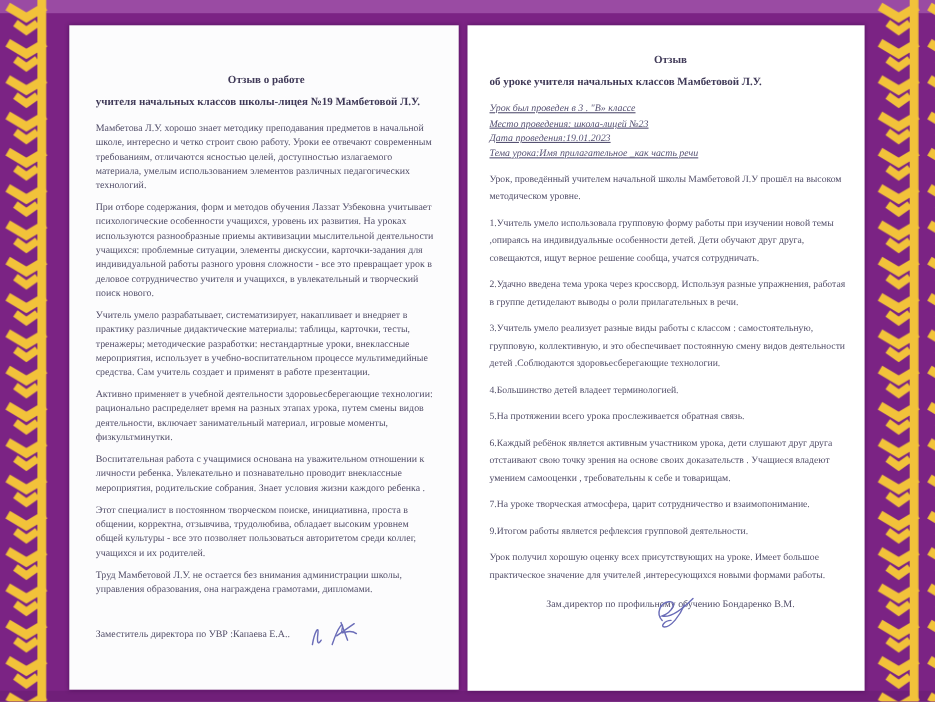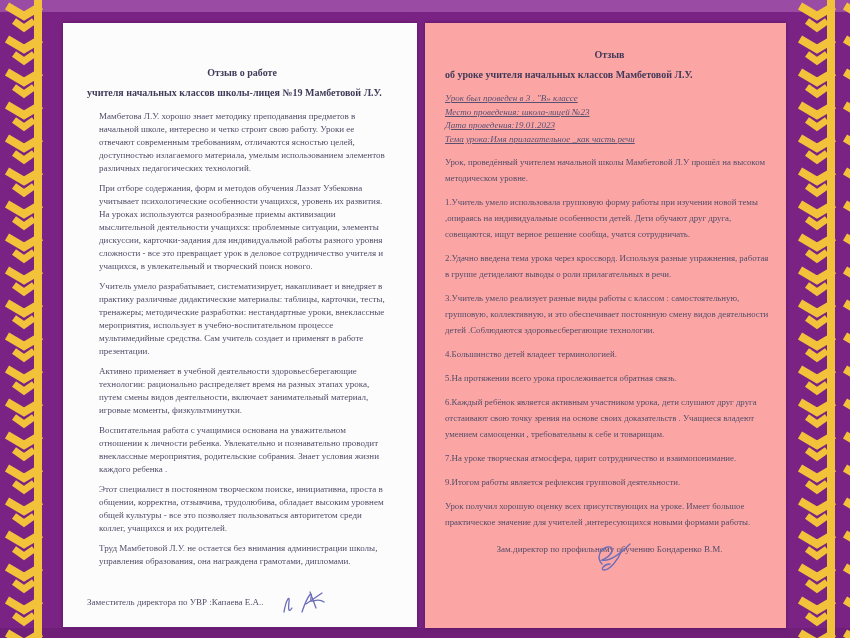--- a/index.html
+++ b/index.html
@@ -7,29 +7,29 @@
   .slide { position:relative; width:850px; height:638px; background:#7b2384; overflow:hidden; }
   .top-strip { position:absolute; top:0; left:0; width:850px; height:12px; background:#9a4ba3; }
   .bottom-strip { position:absolute; bottom:0; left:0; width:850px; height:10px; background:#701f79; }
   .border-svg { position:absolute; top:0; height:638px; display:block; }
   .border-left { left:4px; width:40px; }
   .border-right { left:797px; width:40px; }
   .border-right-edge { left:842px; width:8px; }
 
   .page { position:absolute; background:#fcfcfd; color:#514d68; box-shadow:0 0 4px rgba(40,0,50,.45); }
   .page-left { left:63px; top:23px; width:354px; height:604px; }
-  .page-right { left:425px; top:23px; width:361px; height:605px; background:#fca5a5; }
+  .page-right { left:425px; top:23px; width:361px; height:605px; background:#ffffff; }
 
   .page-left .content { padding:44px 20px 0 24px; }
   .page-right .content { padding:26px 12px 0 20px; }
 
   .doc-title { text-align:center; font-weight:bold; font-size:10px; color:#403a58; margin:0 0 9px 0; }
   .doc-subtitle { font-weight:bold; font-size:10px; color:#403a58; margin:0 0 12px 0; }
 
-  .page-left p.body-par { font-size:9px; line-height:13px; margin:7px 12px; }
+  .page-left p.body-par { font-size:9px; line-height:13px; margin:7px 0; }
   .page-right p.body-par { font-size:8.8px; line-height:16px; margin:8px 0; }
 
   .meta-lines { margin:2px 0 4px 0; }
   .meta-line { font-size:9px; line-height:13.5px; font-style:italic; text-decoration:underline; color:#555172; }
 
   .signature-row { display:flex; align-items:center; margin-top:16px; }
   .signature-row .sig-text { font-size:9px; color:#514d68; }
   .page-left .signature-row { margin-top:18px; }
   .page-left .sig-scribble { margin-left:14px; }
   .page-right .signature-row { margin-top:14px; justify-content:center;flex-direction:column; }

